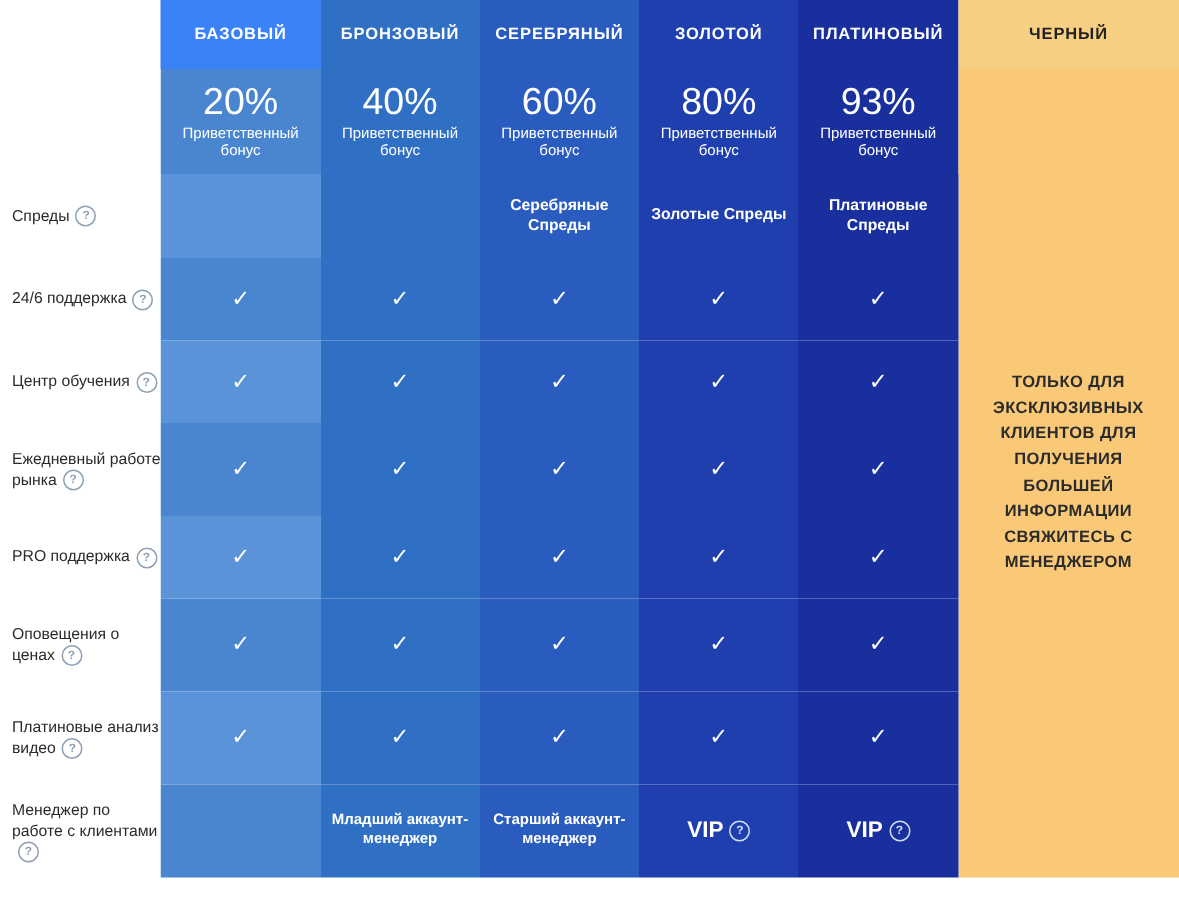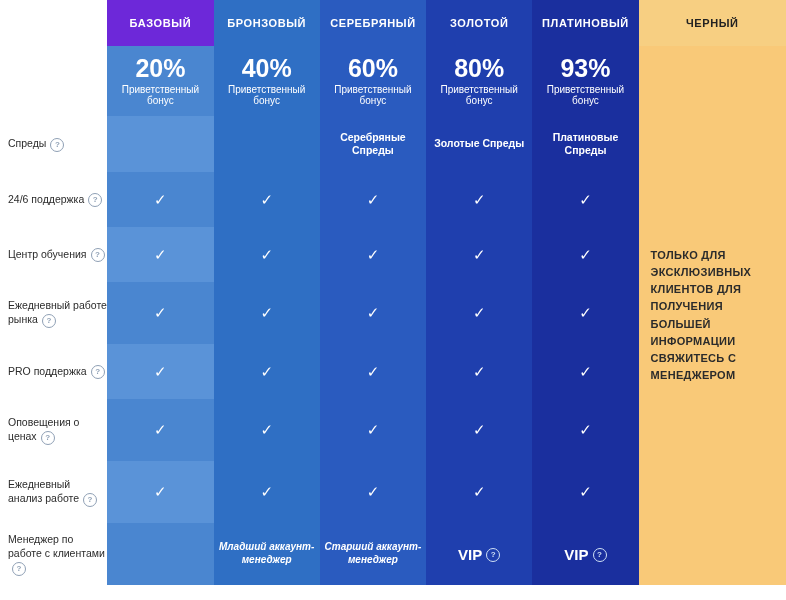--- a/index.html
+++ b/index.html
@@ -35,21 +35,21 @@
 
   
   .bonus{
     height:62px;
     text-align:center;
     color:#ffffff;
     padding:4px 6px;
   }
   .bonus .pct{
     font-size:25px;
-    font-weight:bold;
+    font-weight:normal;
     line-height:1.05;
     display:block;
   }
   .bonus .sub{
     font-size:10px;
     line-height:1.15;
     display:block;
     margin-top:2px;
   }
 
@@ -75,21 +75,20 @@
     font-size:15px;
     color:#ffffff;
     line-height:1;
   }
   .role{
     font-size:10px;
     font-weight:bold;
     line-height:1.25;
     color:#ffffff;
     display:inline-block;
-    font-style:italic;
   }
   .vip{
     font-size:15px;
     font-weight:bold;
     color:#ffffff;
     display:inline-block;
     vertical-align:middle;
     text-align:center;
   }
 
@@ -116,21 +115,21 @@
     vertical-align:middle;
     font-weight:bold;
   }
   .qmark.on-blue{
     border-color:#cfe0f5;
     color:#cfe0f5;
   }
 
   
   .black-body{
-    text-align:left;
+    text-align:center;
     color:#2b2b2b;
     font-size:11px;
     font-weight:bold;
     line-height:1.55;
     letter-spacing:.3px;
     padding:0 12px;
   }
 </style>
 </head>
 <body>
@@ -142,21 +141,21 @@
       <col class="c-tier">
       <col class="c-tier">
       <col class="c-tier">
       <col class="c-tier">
     <col class="c-black">
   </colgroup>
 
   <tbody>
       <tr>
     <td class="hdr blank"></td>
-    <td class="hdr" style="background:#6d28d9">БАЗОВЫЙ</td>
+    <td class="hdr" style="background:#3b82f6">БАЗОВЫЙ</td>
     <td class="hdr" style="background:#2f6fc4">БРОНЗОВЫЙ</td>
     <td class="hdr" style="background:#2a5bbf">СЕРЕБРЯНЫЙ</td>
     <td class="hdr" style="background:#1f3fae">ЗОЛОТОЙ</td>
     <td class="hdr" style="background:#1a2f9e">ПЛАТИНОВЫЙ</td>
     <td class="hdr black-hdr" style="background:#f7cf82">ЧЕРНЫЙ</td>
   </tr>
 
   <tr>
     <td class="lbl"></td>
     <td class="bonus" style="background:#4a86d0">
@@ -245,21 +244,21 @@
     </td>
     <td class="feat tall" style="background:#4a86d0"><span class="check">✓</span></td>
     <td class="feat tall" style="background:#2f6fc4"><span class="check">✓</span></td>
     <td class="feat tall" style="background:#2a5bbf"><span class="check">✓</span></td>
     <td class="feat tall" style="background:#1f3fae"><span class="check">✓</span></td>
     <td class="feat tall" style="background:#1a2f9e"><span class="check">✓</span></td>
   </tr>
 
   <tr>
     <td class="lbl">
-      <span class="txt">Ежедневный анализ работе</span><span class="qmark">?</span>
+      <span class="txt">Платиновые анализ видео</span><span class="qmark">?</span>
     </td>
     <td class="feat tall" style="background:#5a93d8"><span class="check">✓</span></td>
     <td class="feat tall" style="background:#2f6fc4"><span class="check">✓</span></td>
     <td class="feat tall" style="background:#2a5bbf"><span class="check">✓</span></td>
     <td class="feat tall" style="background:#1f3fae"><span class="check">✓</span></td>
     <td class="feat tall" style="background:#1a2f9e"><span class="check">✓</span></td>
   </tr>
 
   <tr>
     <td class="lbl">

